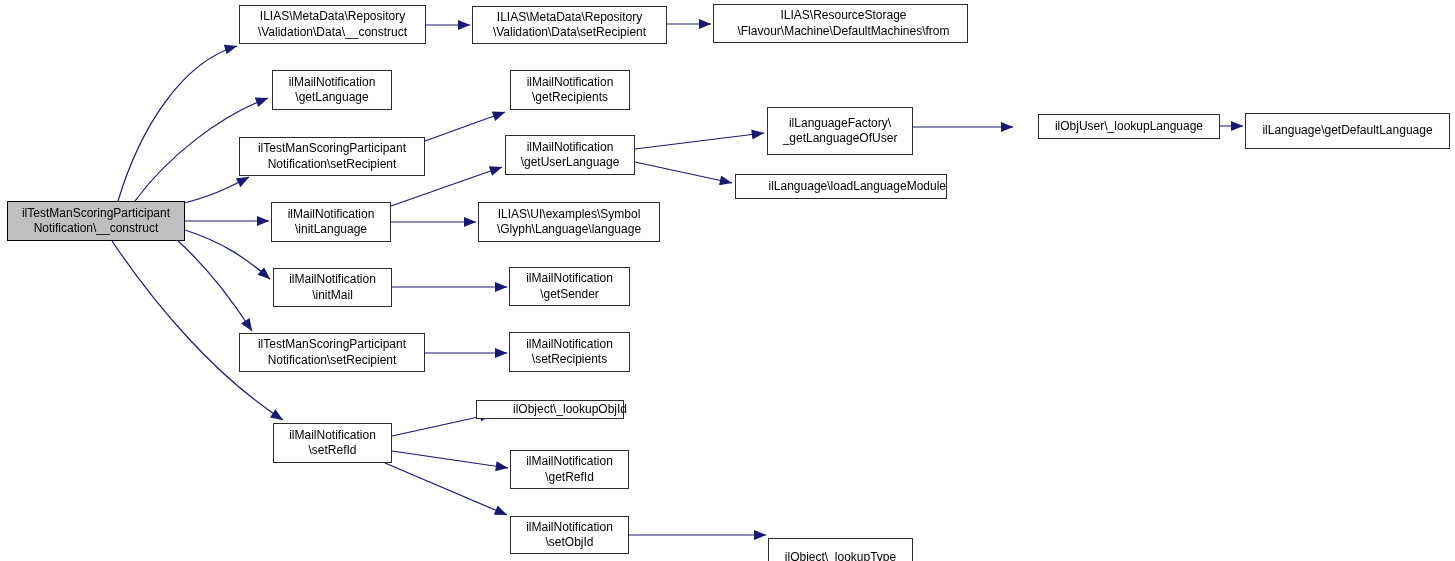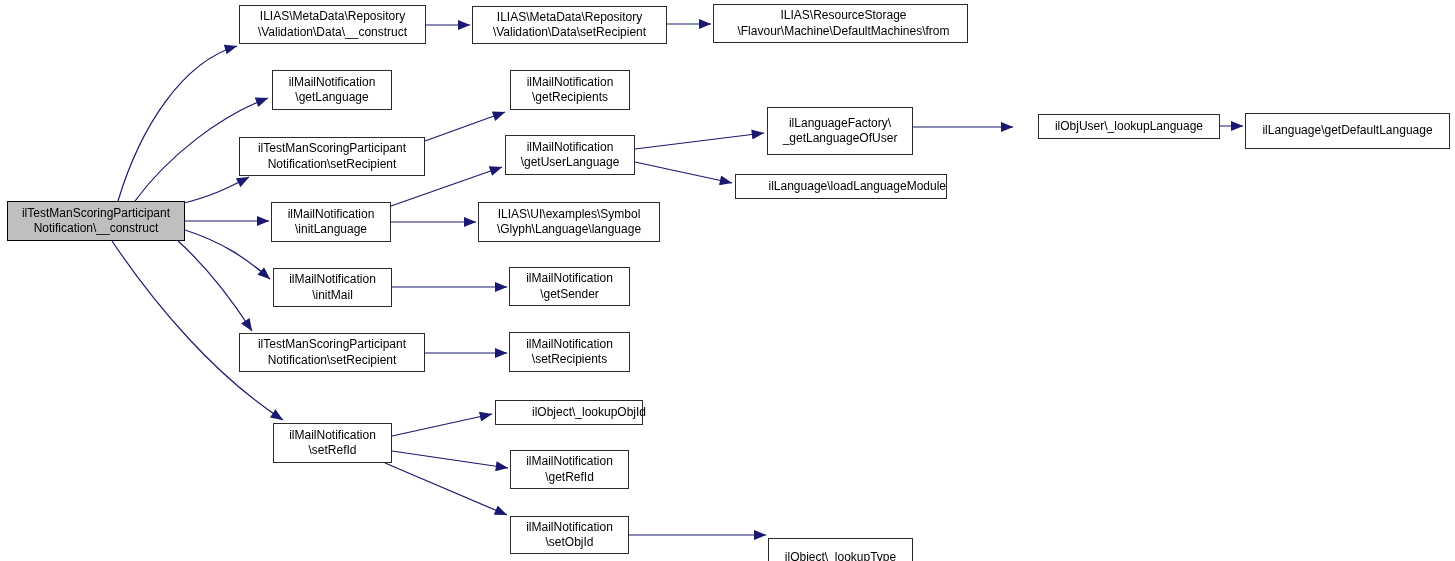--- a/index.html
+++ b/index.html
@@ -150,21 +150,21 @@
         <span class="node-line">Notification\setRecipient</span>
       </div>
       <div class="node" style="left: 509px; top: 332px; width: 121px; height: 40px;">
         <span class="node-line">ilMailNotification</span>
         <span class="node-line">\setRecipients</span>
       </div>
       <div class="node" style="left: 273px; top: 423px; width: 119px; height: 40px;">
         <span class="node-line">ilMailNotification</span>
         <span class="node-line">\setRefId</span>
       </div>
-      <div class="node" style="left: 495px; top: 400px; width: 148px; height: 25px; padding-left: 40px;">
+      <div class="node" style="left: 476px; top: 400px; width: 148px; height: 19px; padding-left: 40px;">
         <span class="node-line">ilObject\_lookupObjId</span>
       </div>
       <div class="node" style="left: 510px; top: 450px; width: 119px; height: 39px;">
         <span class="node-line">ilMailNotification</span>
         <span class="node-line">\getRefId</span>
       </div>
       <div class="node" style="left: 510px; top: 516px; width: 119px; height: 38px;">
         <span class="node-line">ilMailNotification</span>
         <span class="node-line">\setObjId</span>
       </div>

